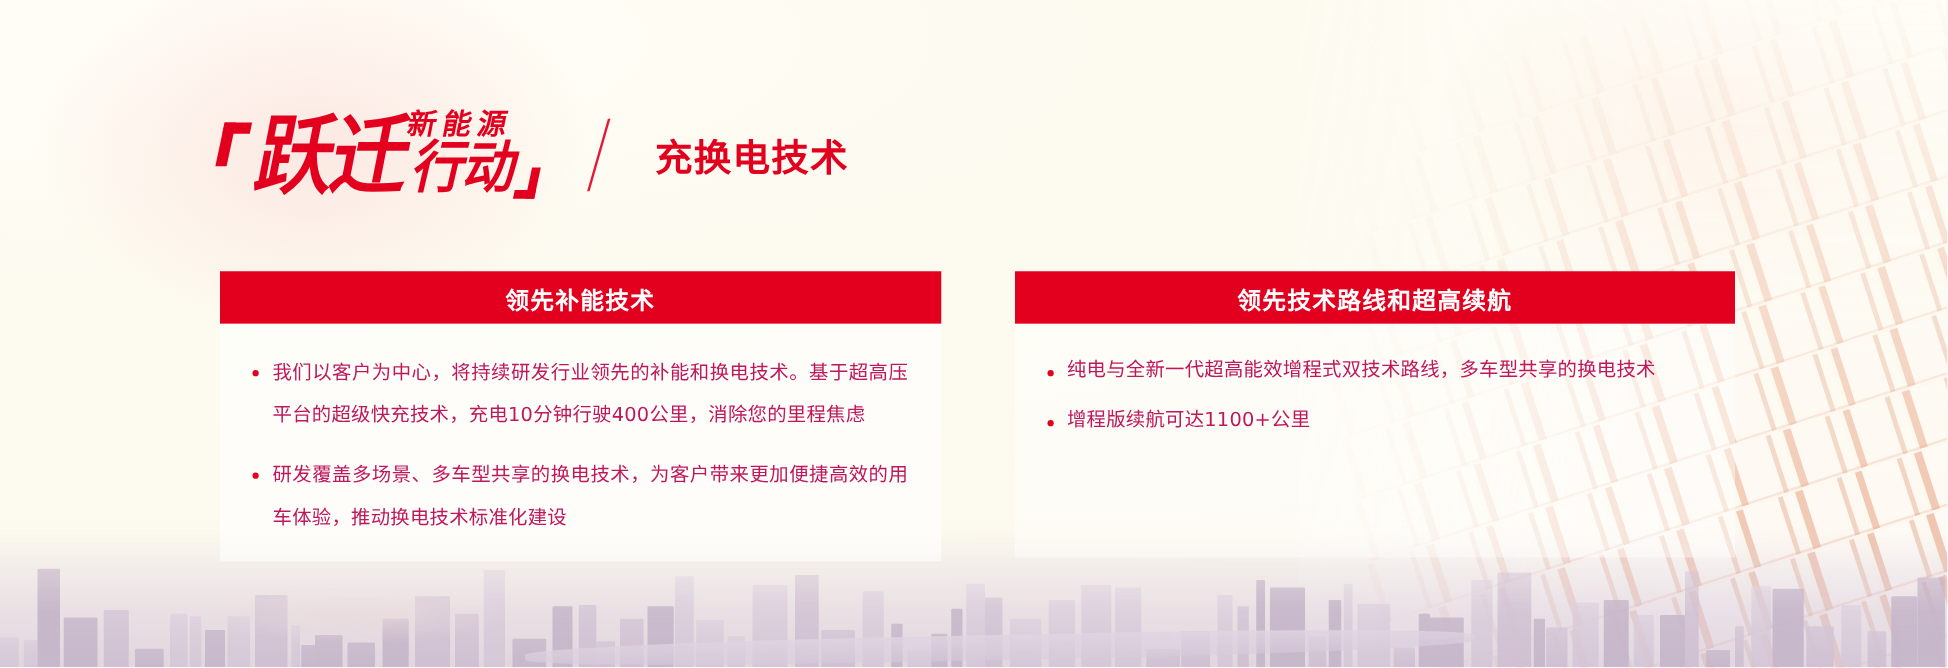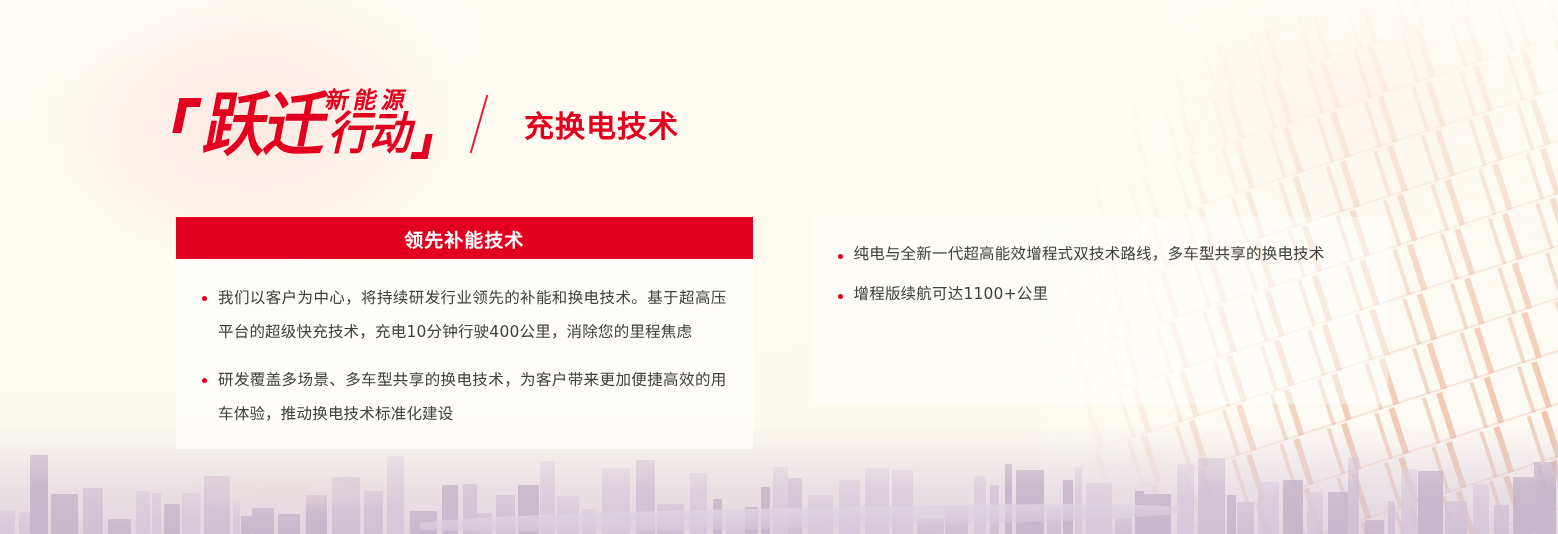--- a/index.html
+++ b/index.html
@@ -272,21 +272,21 @@
     list-style: none;
     margin: 0;
     padding: 0;
   }
   .bullet-item {
     position: relative;
     padding-left: 22px;
     margin-bottom: 14px;
     font-size: 15.5px;
     line-height: 34px;
-    color: #404040;
+    color: #be185d;
     font-family: "DejaVu Sans", "Liberation Sans", sans-serif;
     text-align: justify;
     letter-spacing: 0.2px;
   }
   .bullet-item:last-child { margin-bottom: 0; }
   .bullet-item::before {
     content: "";
     position: absolute;
     left: 6px;
     top: 15px;
@@ -428,20 +428,21 @@
       <div class="card-header">领先补能技术</div>
       <div class="card-body">
         <ul class="bullet-list">
           <li class="bullet-item">我们以客户为中心，将持续研发行业领先的补能和换电技术。基于超高压平台的超级快充技术，充电10分钟行驶400公里，消除您的里程焦虑</li>
           <li class="bullet-item">研发覆盖多场景、多车型共享的换电技术，为客户带来更加便捷高效的用车体验，推动换电技术标准化建设</li>
         </ul>
       </div>
     </div>
 
     <div class="card">
+      <div class="card-header">领先技术路线和超高续航</div>
       <div class="card-body right">
         <ul class="bullet-list">
           <li class="bullet-item tight">纯电与全新一代超高能效增程式双技术路线，多车型共享的换电技术</li>
           <li class="bullet-item tight">增程版续航可达1100+公里</li>
         </ul>
       </div>
     </div>
 
   </div>
 

